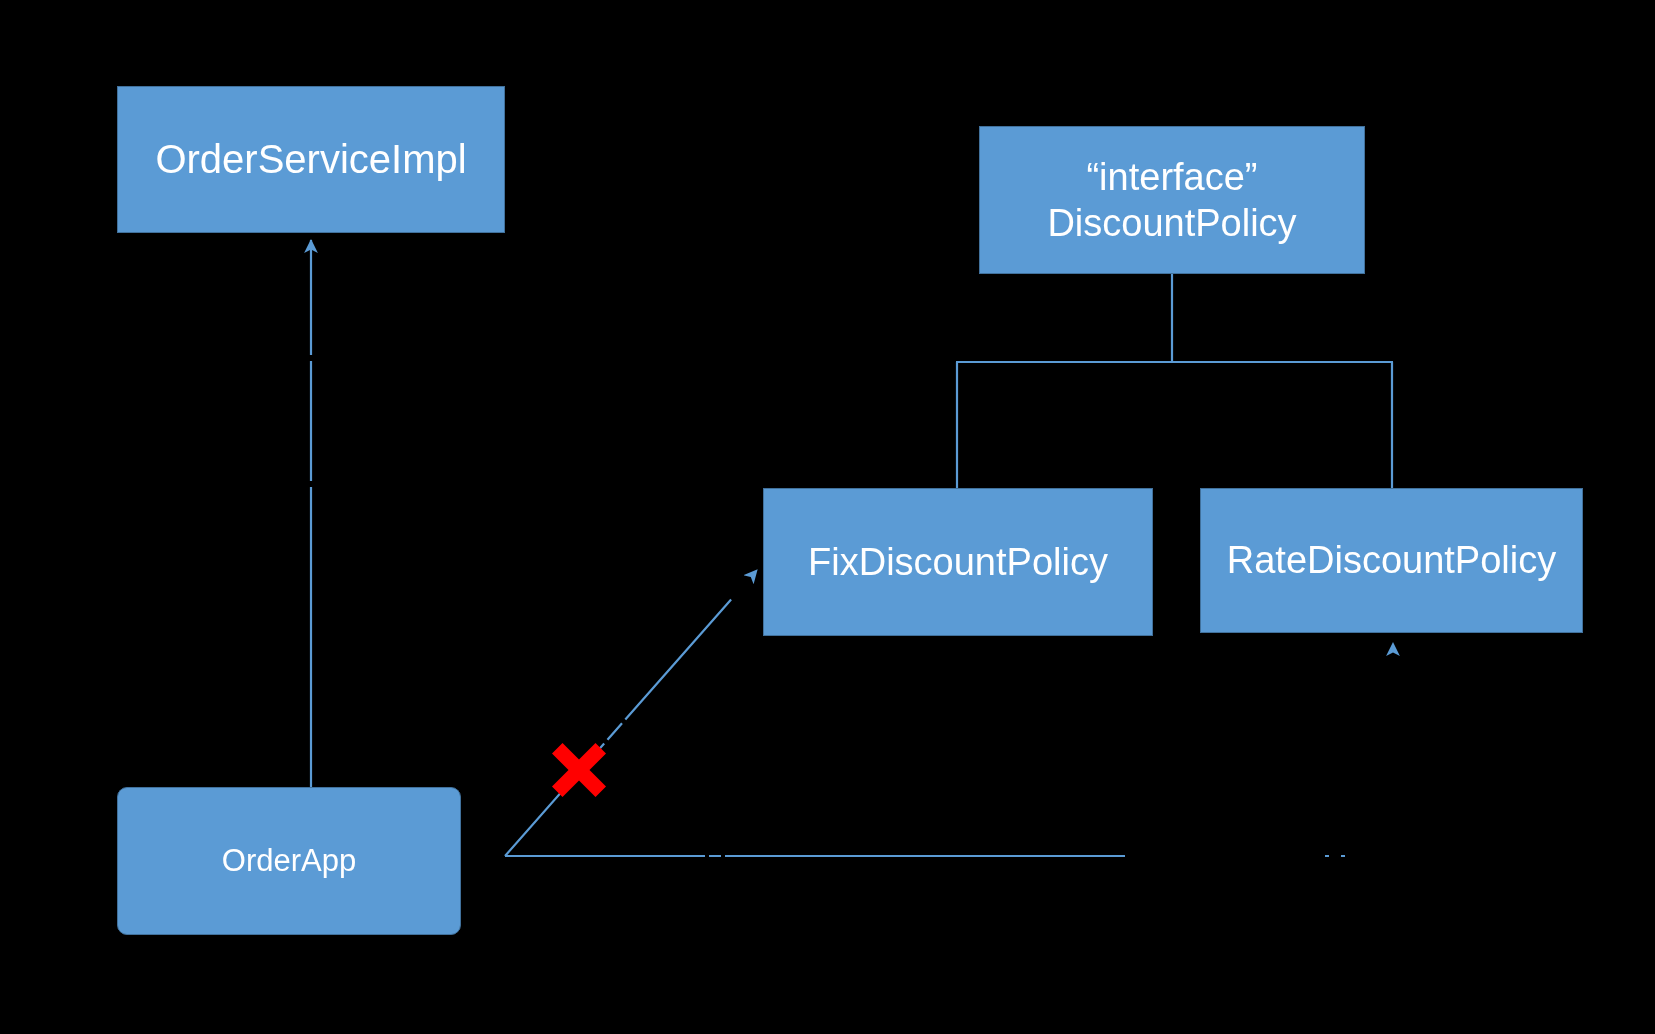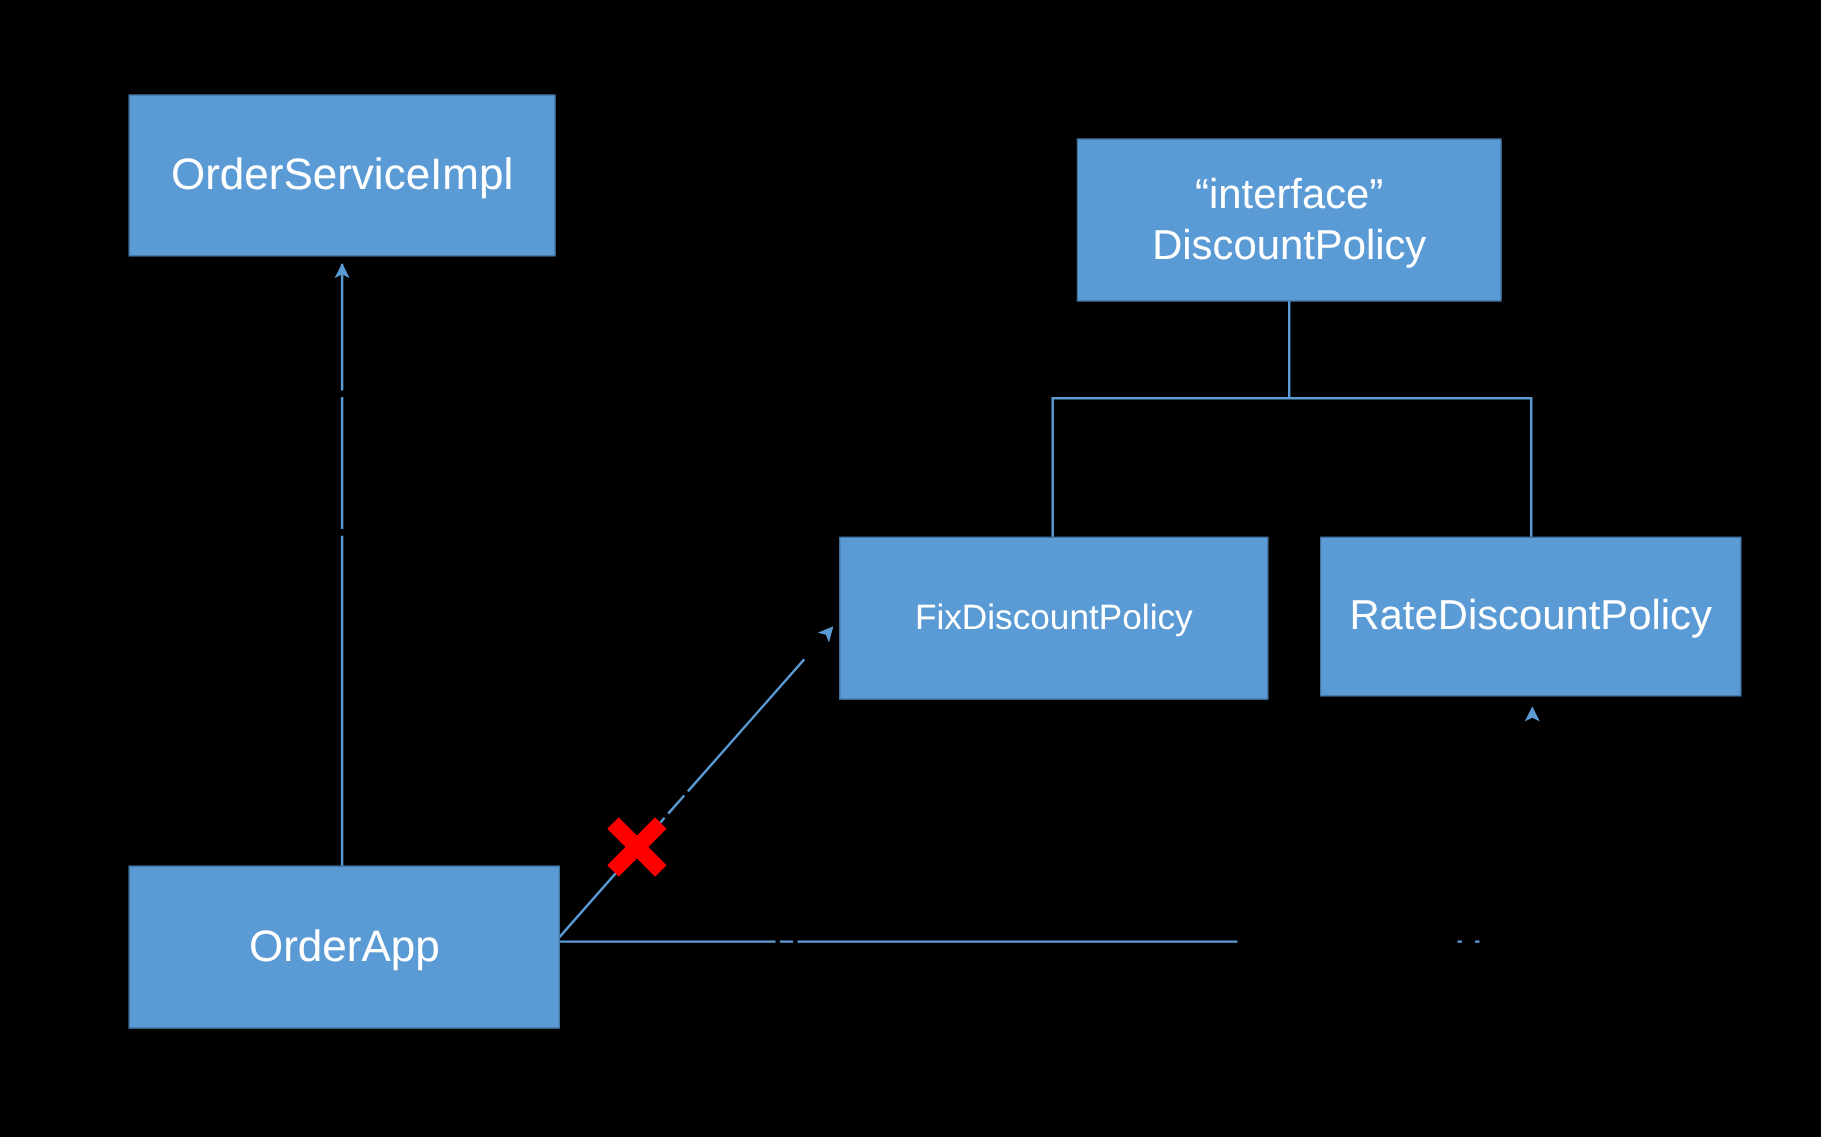--- a/index.html
+++ b/index.html
@@ -80,29 +80,29 @@
 
   <div class="node" style="left:117px; top:86px; width:388px; height:147px; font-size:40px;">
     <span class="node-label">OrderServiceImpl</span>
   </div>
 
   <div class="node" style="left:979px; top:86px; width:386px; height:148px; font-size:38px;margin-top:40px;">
     <span class="node-label">“interface”
 DiscountPolicy</span>
   </div>
 
-  <div class="node" style="left:763px; top:488px; width:390px; height:148px; font-size:32px;">
+  <div class="node" style="left:763px; top:488px; width:390px; height:148px; font-size:38px;">
     <span class="node-label">FixDiscountPolicy</span>
   </div>
 
   <div class="node" style="left:1200px; top:488px; width:383px; height:145px; font-size:38px;">
     <span class="node-label">RateDiscountPolicy</span>
   </div>
 
-  <div class="node" style="left:117px; top:787px; width:392px; height:148px; font-size:40px;">
+  <div class="node" style="left:117px; top:787px; width:344px; height:148px; font-size:31px;border-radius:10px;">
     <span class="node-label">OrderApp</span>
   </div>
 
   <svg class="xmark" style="left:552px; top:743px;" width="54" height="54" viewBox="0 0 54 54" xmlns="http://www.w3.org/2000/svg">
     <path d="M10.5,0 L27,16.5 L43.5,0 L54,10.5 L37.5,27 L54,43.5 L43.5,54 L27,37.5 L10.5,54 L0,43.5 L16.5,27 L0,10.5 Z" fill="#FF0000"></path>
   </svg>
 
 </div>
 
 </body></html>

